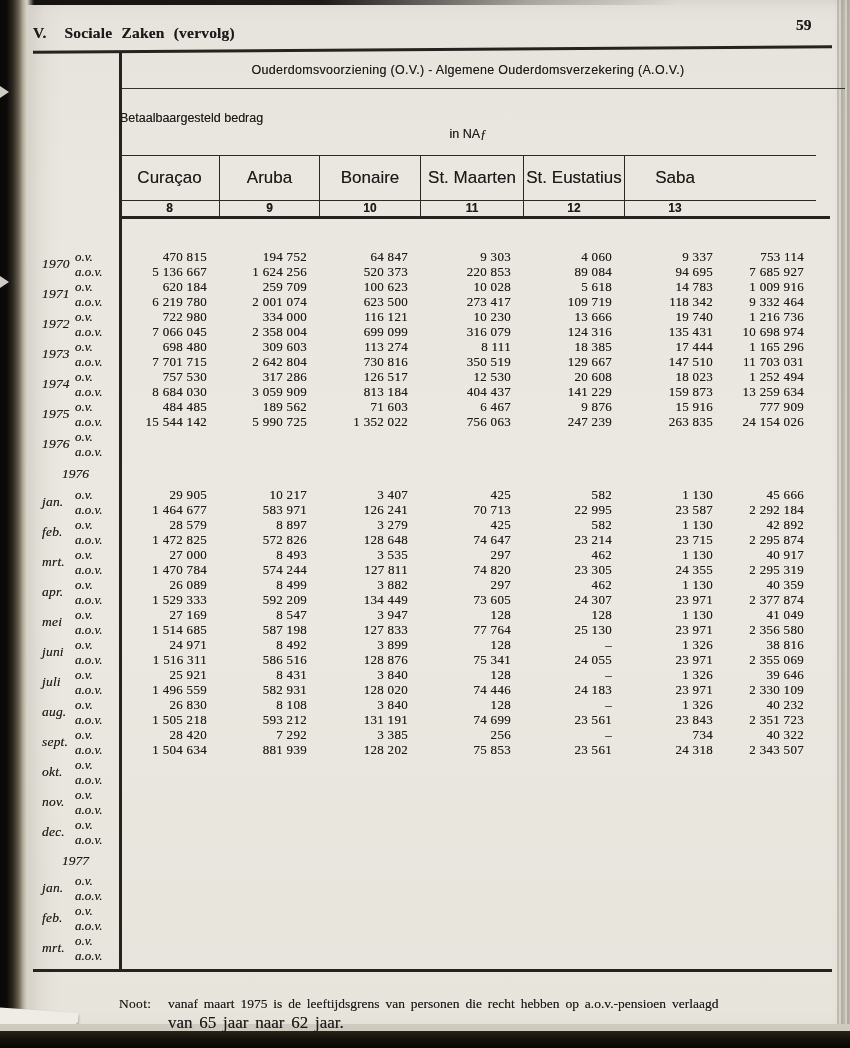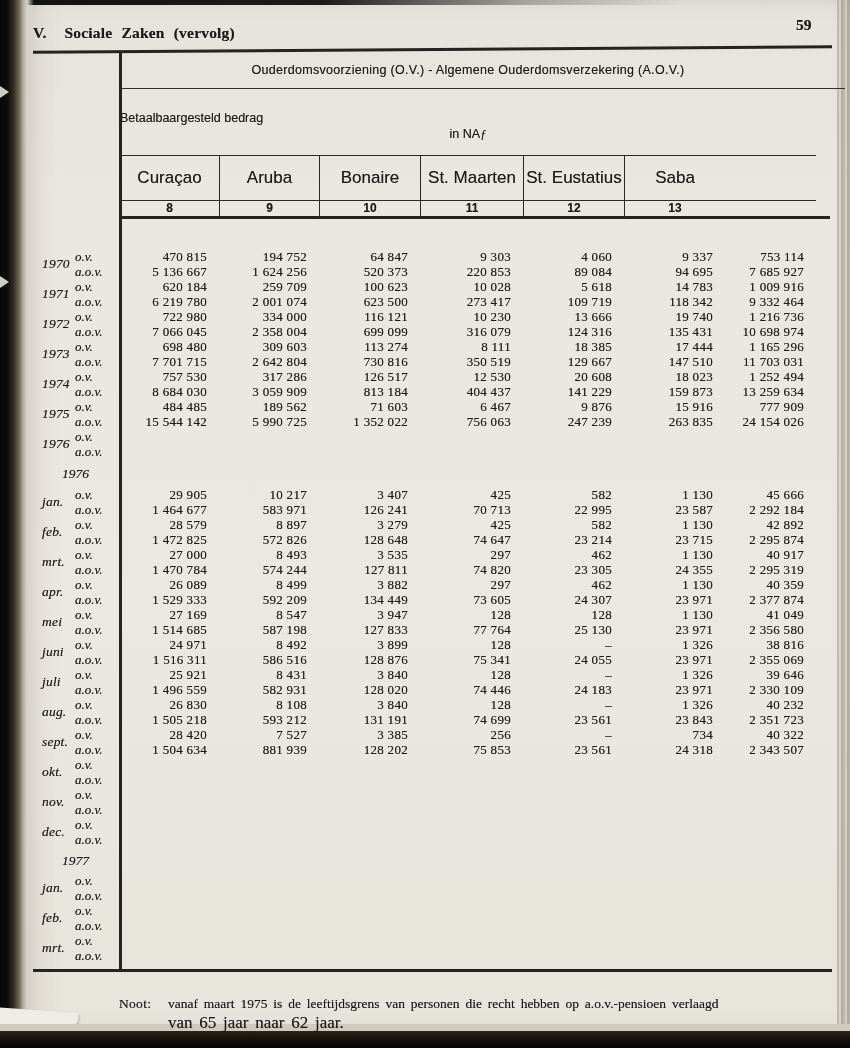--- a/index.html
+++ b/index.html
@@ -509,21 +509,21 @@
         <span class="val ink">23 843</span>
         <span class="val ink">2 351 723</span>
       </div>
     </div>
     <div class="group">
       <span class="glabel ink">sept.</span>
       <div class="row">
         <span class="spacer"></span>
         <span class="sub ink">o.v.</span>
         <span class="val ink">28 420</span>
-        <span class="val ink">7 527</span>
+        <span class="val ink">7 292</span>
         <span class="val ink">3 385</span>
         <span class="val ink">256</span>
         <span class="val ink">–</span>
         <span class="val ink">734</span>
         <span class="val ink">40 322</span>
       </div>
       <div class="row">
         <span class="spacer"></span>
         <span class="sub ink">a.o.v.</span>
         <span class="val ink">1 504 634</span>

